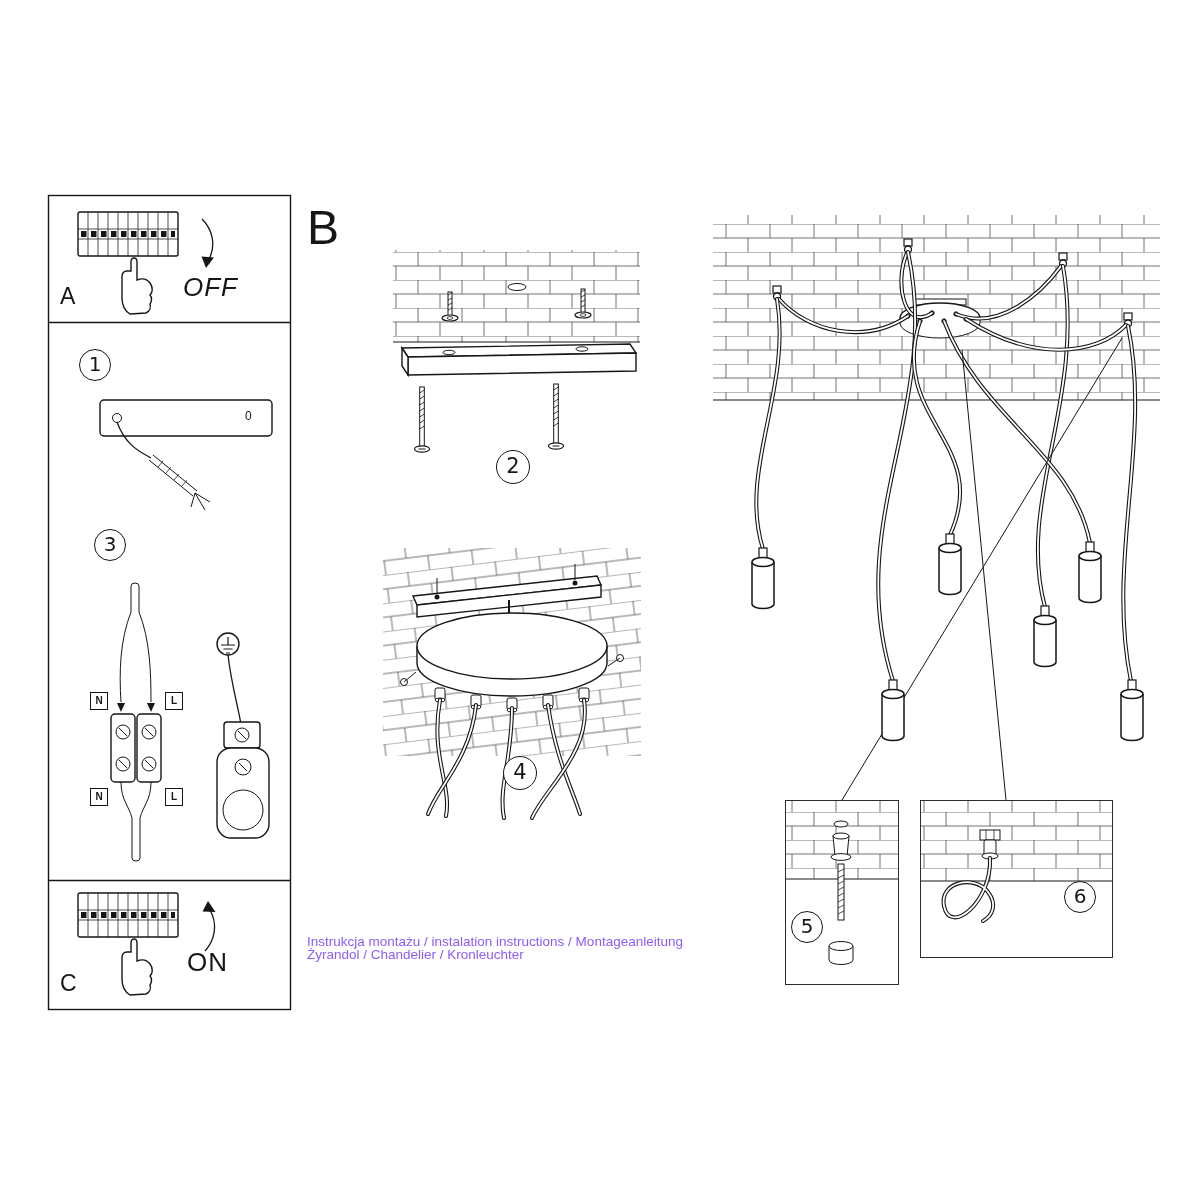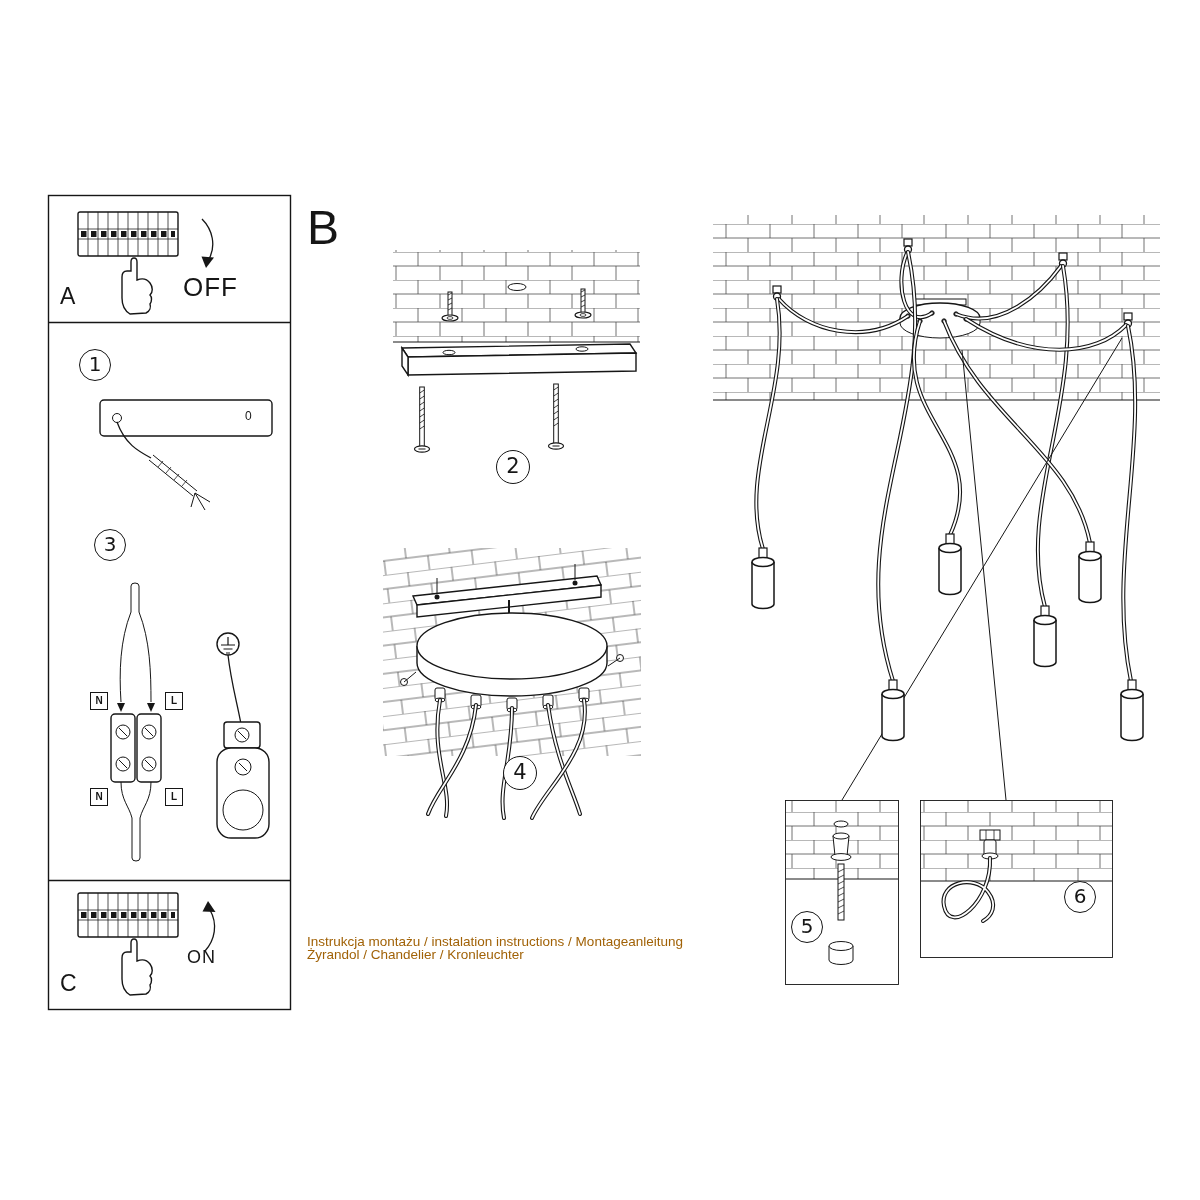--- a/index.html
+++ b/index.html
@@ -1,20 +1,20 @@
 <!DOCTYPE html>
 <html><head>
 <meta charset="utf-8">
 <style>
   html,body{margin:0;padding:0;background:#fff;}
   .page{position:relative;width:1200px;height:1200px;background:#ffffff;
         font-family:"Liberation Sans",sans-serif;color:#161616;overflow:hidden;}
   .page svg{position:absolute;left:0;top:0;}
   .t{position:absolute;white-space:nowrap;color:#161616;}
-  .cap{font-size:13.5px;color:#a16207;}
+  .cap{font-size:13.5px;color:#8b5cf6;}
   .numcircle{position:absolute;box-sizing:border-box;border:1.7px solid #161616;border-radius:50%;
              background:#fff;text-align:center;font-family:"DejaVu Sans",sans-serif;color:#161616;}
   .n32{width:32px;height:32px;line-height:28px;font-size:20px;}
   .n34{width:34px;height:34px;line-height:30px;font-size:21px;}
   .nlbox{position:absolute;width:16px;height:16px;border:1.2px solid #161616;background:#fff;
          font-size:10px;font-weight:bold;text-align:center;line-height:15px;}
   
   .f  {fill:#fff;stroke:#161616;stroke-width:1.4;}
   .f2 {fill:#fff;stroke:#161616;stroke-width:1;}
   .ln {fill:none;stroke:#161616;stroke-width:1.3;}
@@ -291,34 +291,34 @@
     <rect x="980" y="830" width="20" height="10" class="f2"></rect>
     <path class="hair" d="M986,830 v10 M994,830 v10"></path>
     <rect x="984" y="840" width="12" height="16" rx="2" class="f2"></rect>
     <ellipse cx="990" cy="856" rx="8" ry="3" class="f2"></ellipse>
     <use href="#loop6" class="co"></use>
         <use href="#loop6" class="ci"></use>
   </g>
 </svg>
 
 <div class="t" style="left:60px;top:283px;font-size:23px;">A</div>
-<div class="t" style="left:183px;top:272px;font-size:26px;letter-spacing:1px;">OFF</div>
+<div class="t" style="left:183px;top:272px;font-size:26px;letter-spacing:1px;font-style:italic;">OFF</div>
 
 <div class="numcircle n32" style="left:79px;top:349px;">1</div>
 <div class="numcircle n32" style="left:94px;top:529px;">3</div>
 
 <div class="t" style="left:245px;top:409px;font-size:12px;">0</div>
 
 <div class="nlbox" style="left:90px;top:692px;">N</div>
 <div class="nlbox" style="left:165px;top:692px;">L</div>
 <div class="nlbox" style="left:90px;top:788px;">N</div>
 <div class="nlbox" style="left:165px;top:788px;">L</div>
 
 <div class="t" style="left:60px;top:970px;font-size:23px;">C</div>
-<div class="t" style="left:187px;top:947px;font-size:18px;letter-spacing:1px;">ON</div>
+<div class="t" style="left:187px;top:947px;font-size:26px;letter-spacing:1px;">ON</div>
 
 <div class="t" style="left:307px;top:200px;font-size:48px;">B</div>
 
 <div class="numcircle n34" style="left:496px;top:450px;">2</div>
 <div class="numcircle n34" style="left:503px;top:756px;">4</div>
 <div class="numcircle n32" style="left:791px;top:911px;">5</div>
 <div class="numcircle n32" style="left:1064px;top:881px;">6</div>
 
 <div class="t cap" style="left:307px;top:934px;">Instrukcja montażu / instalation instructions / Montageanleitung</div>
 <div class="t cap" style="left:307px;top:947px;">Żyrandol / Chandelier / Kronleuchter</div>

